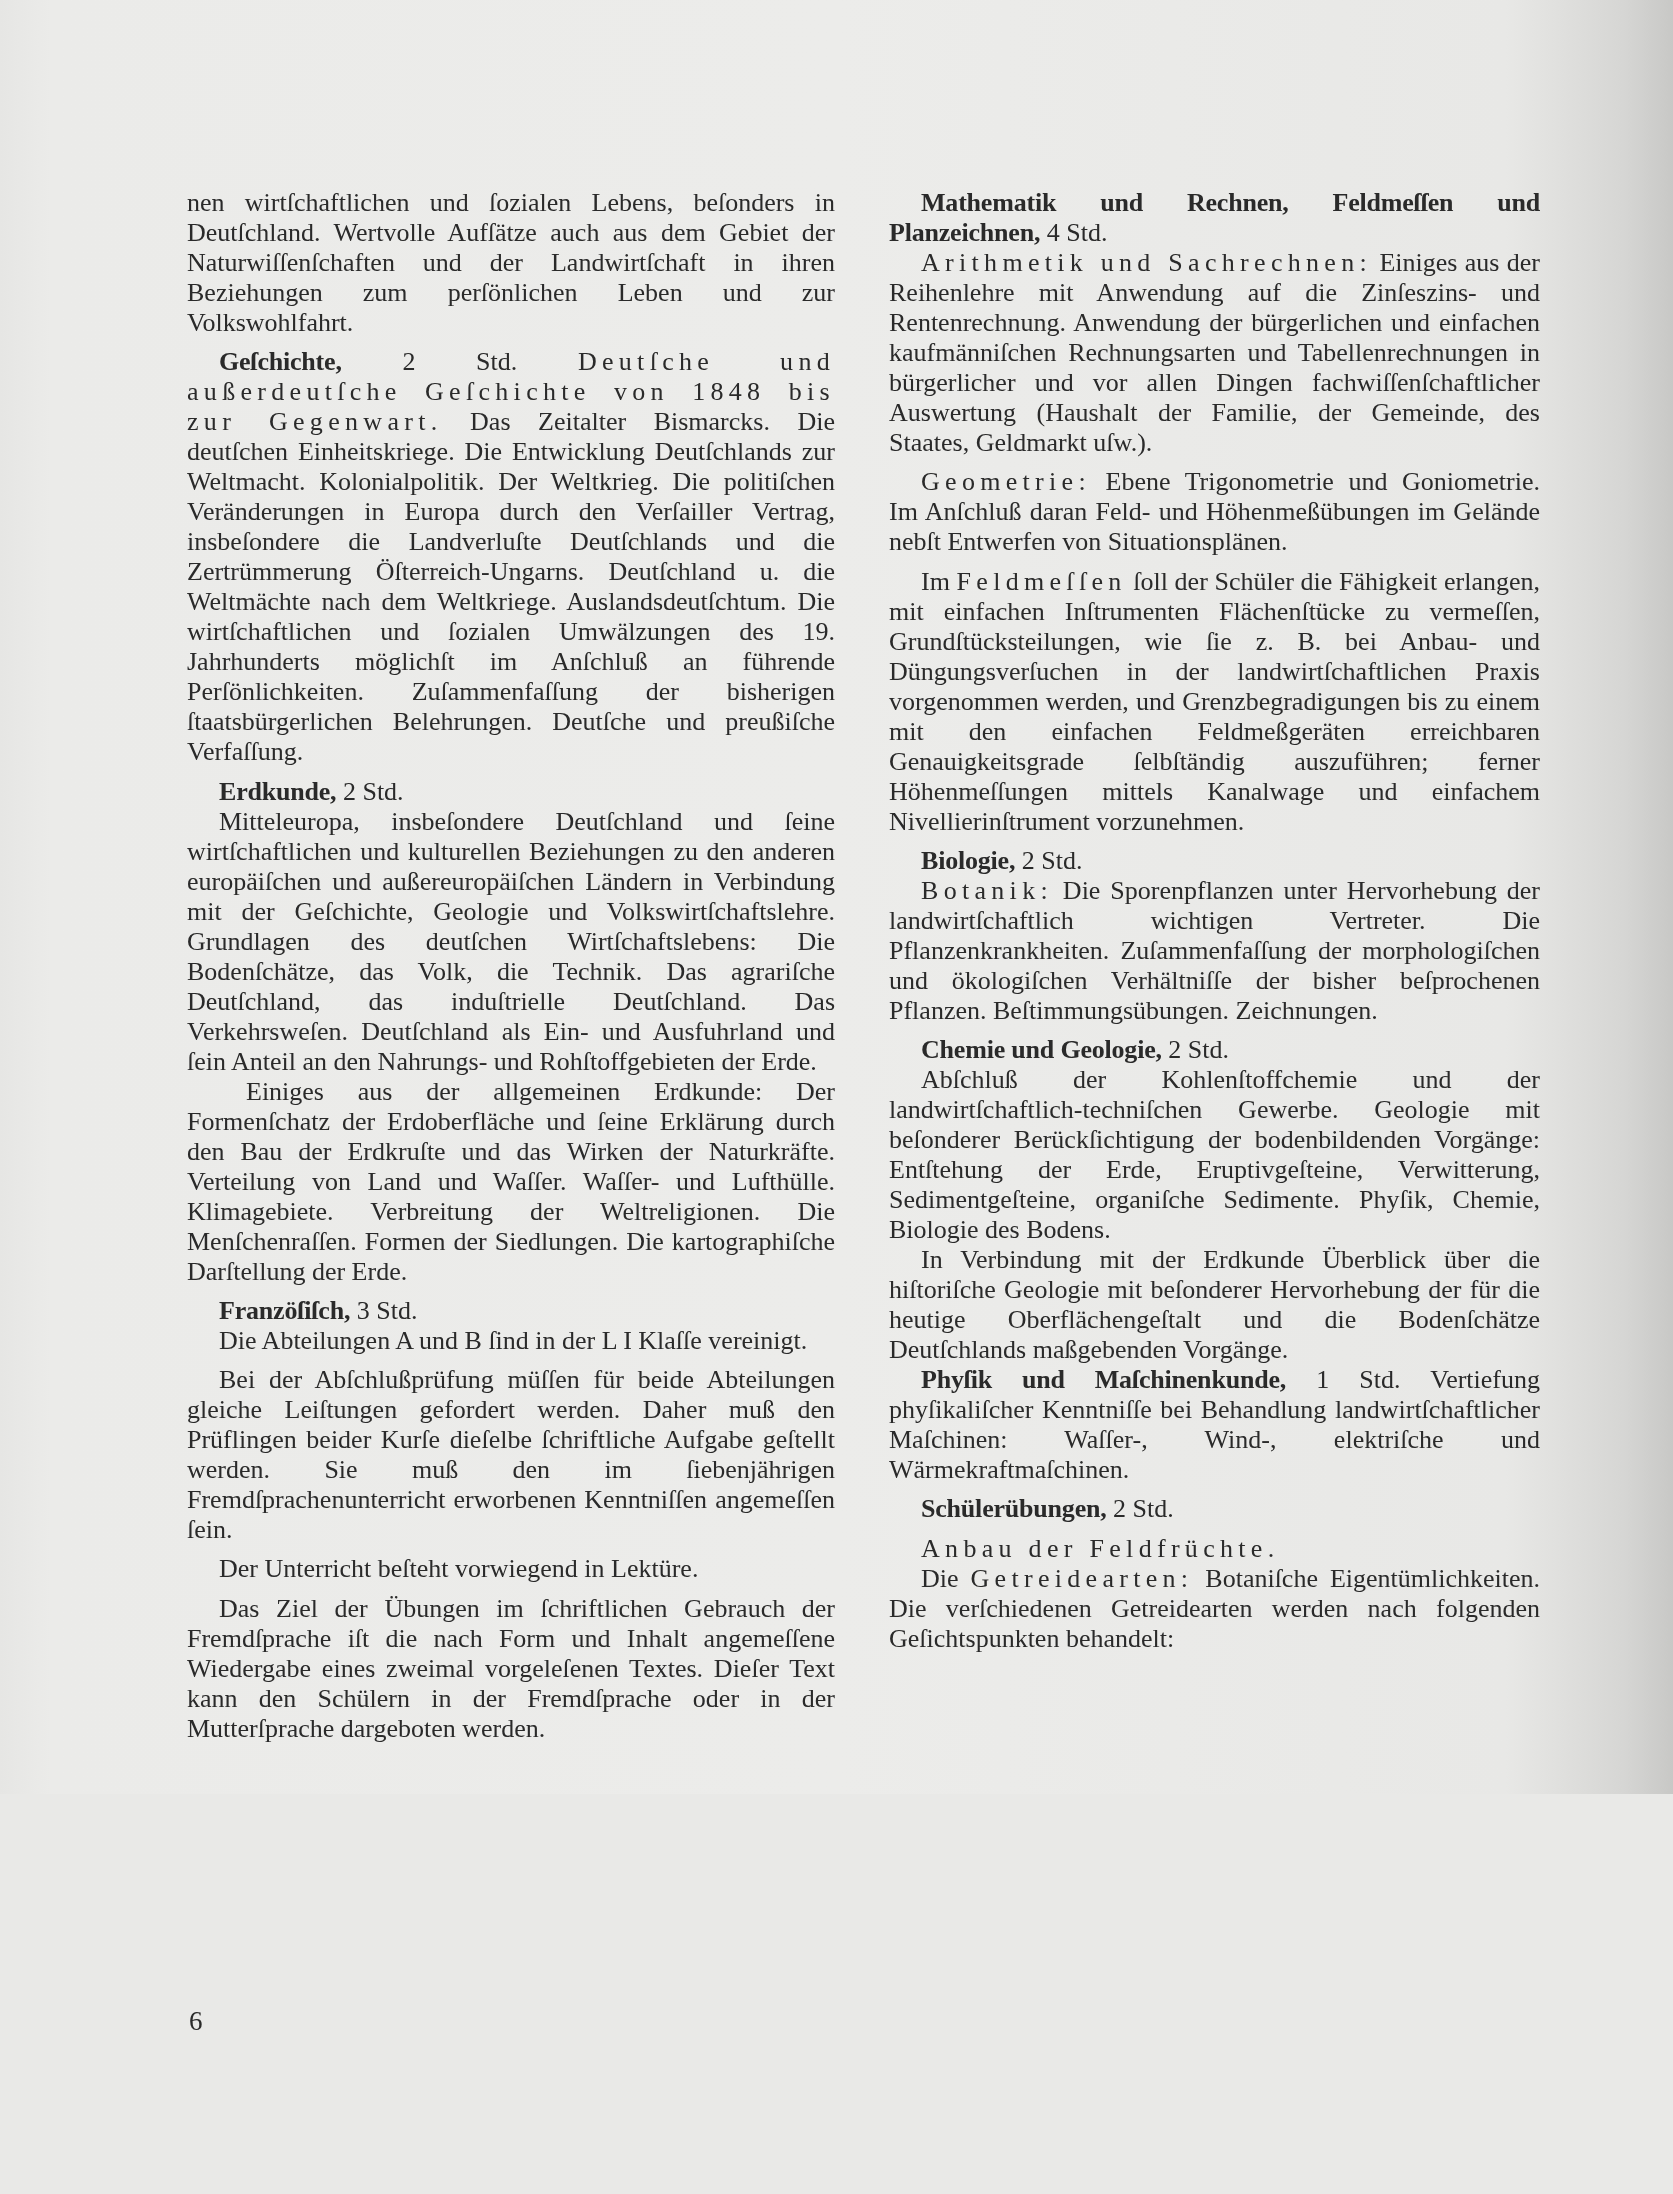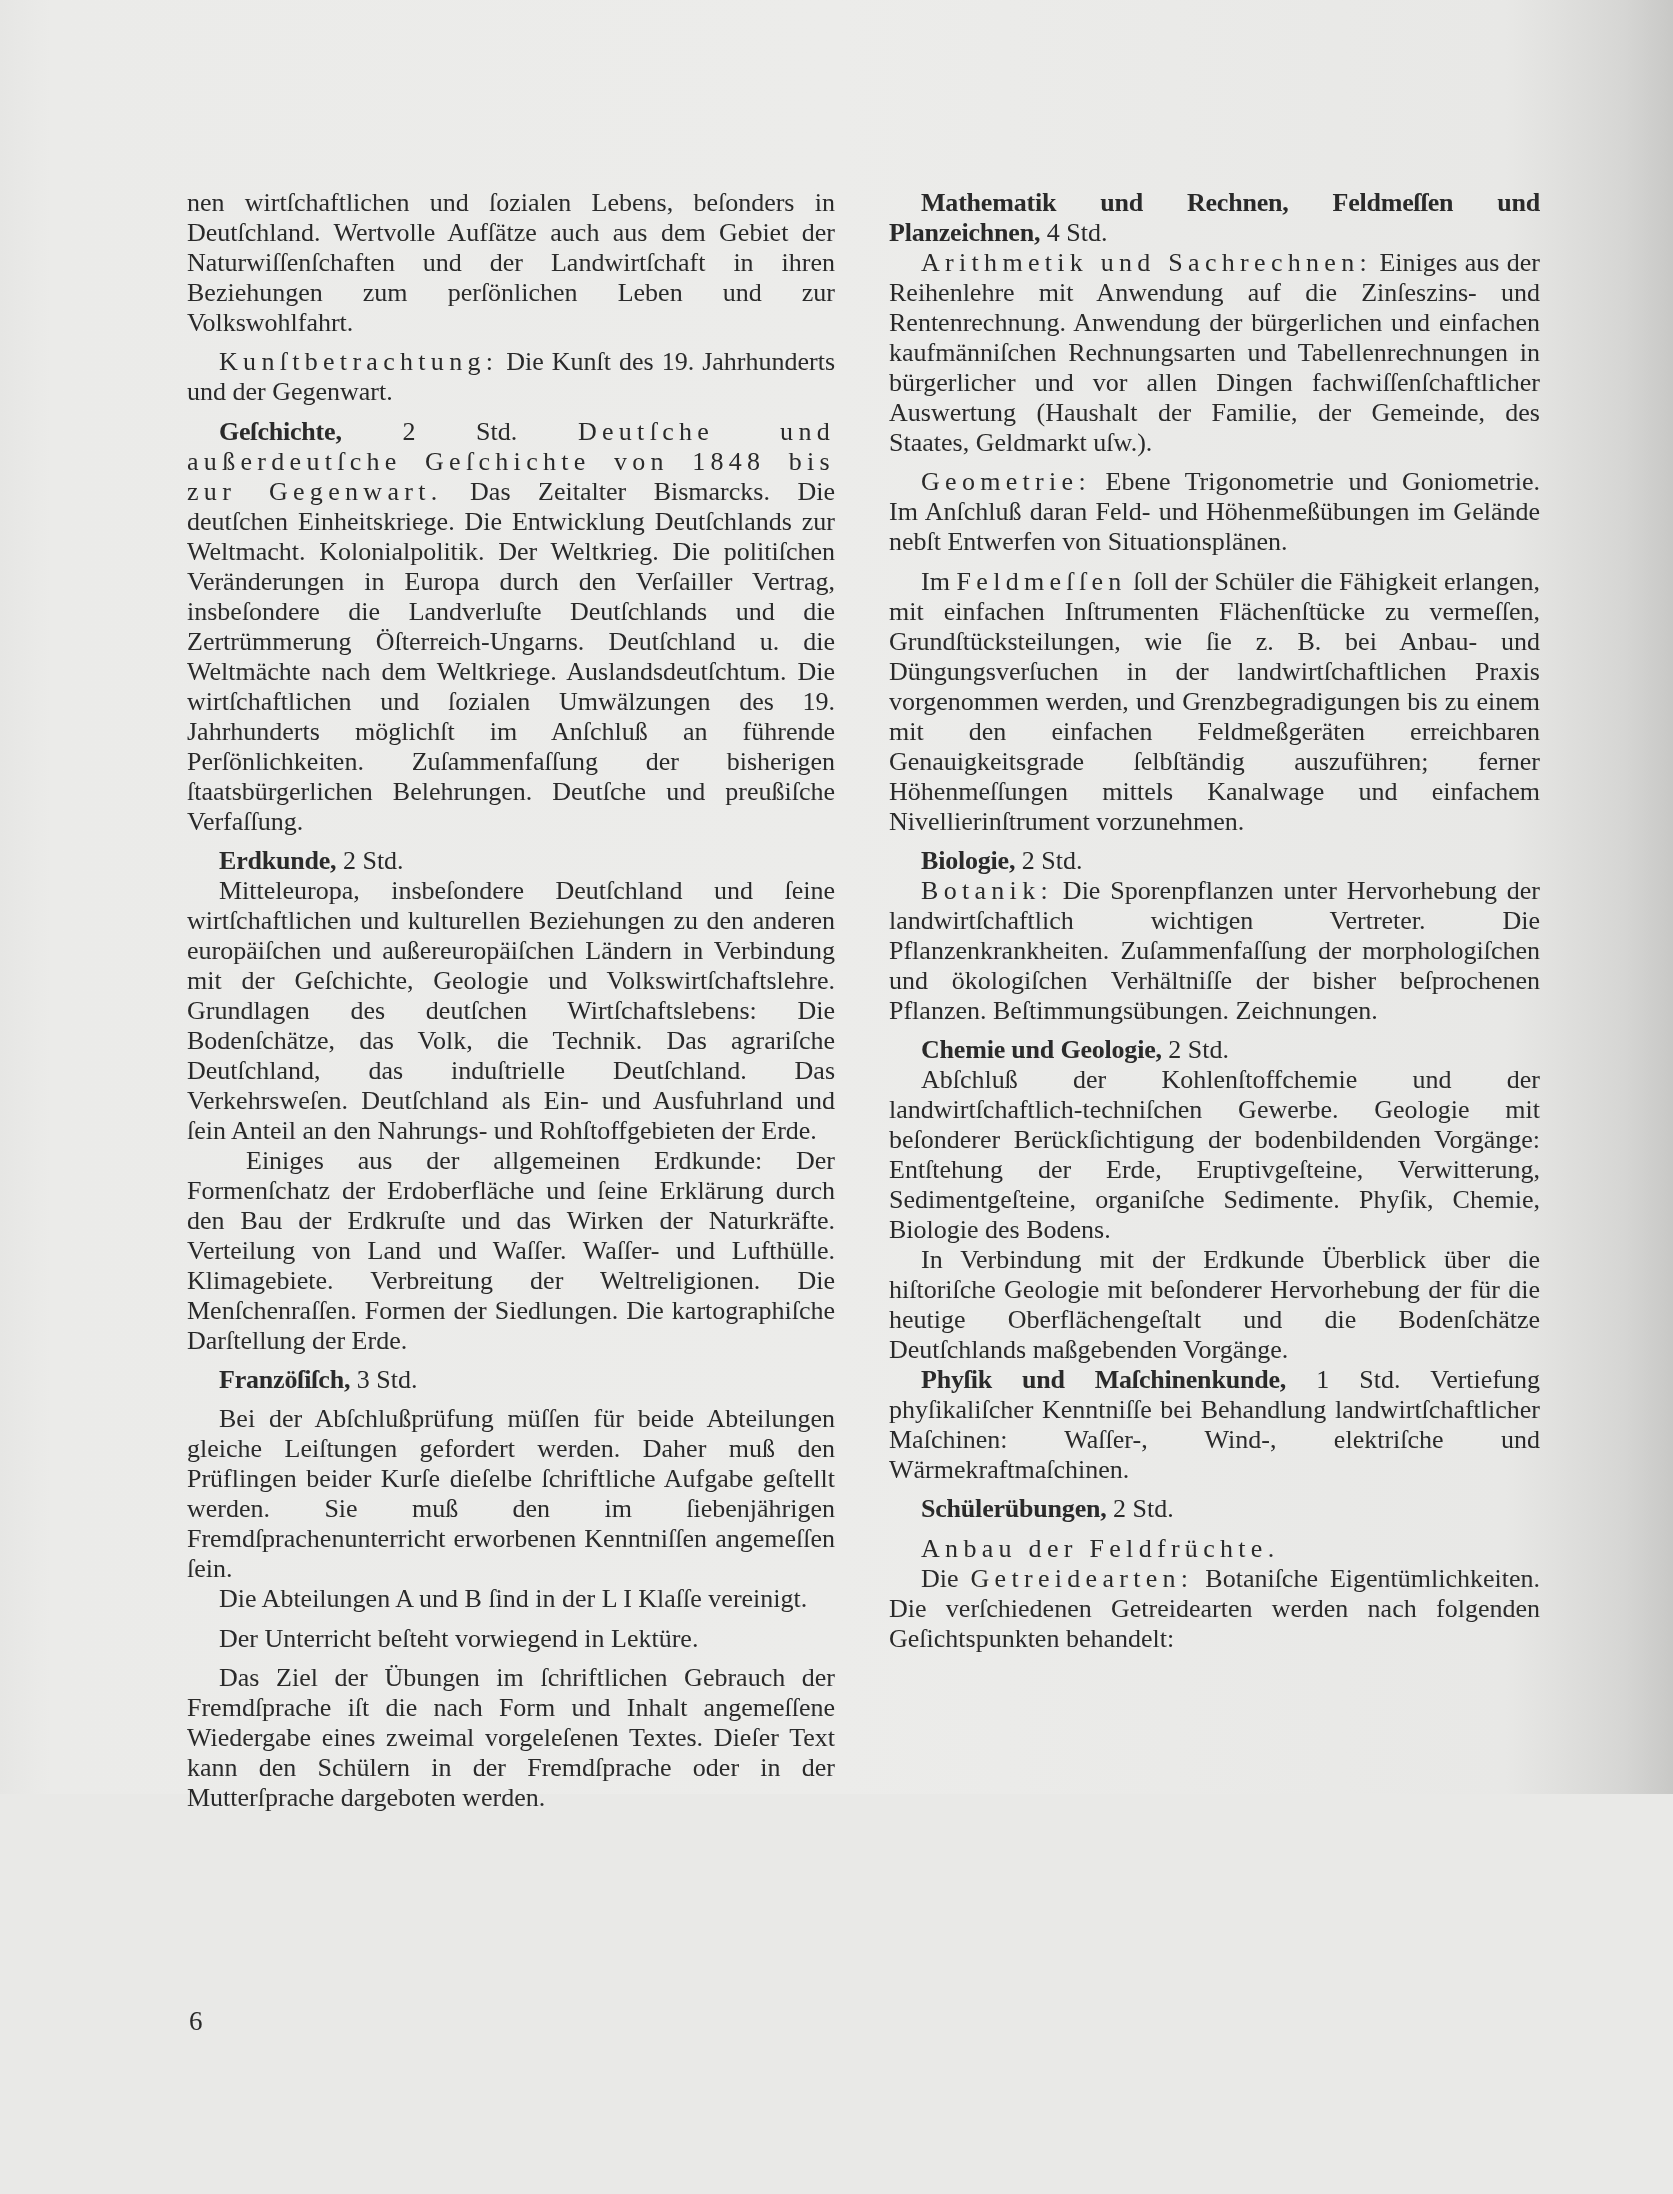--- a/index.html
+++ b/index.html
@@ -39,31 +39,30 @@
   }
 </style>
 </head>
 <body>
 
 <div class="page">
 
   <div class="col col-left">
     <p class="para noindent">nen wirtſchaftlichen und ſozialen Lebens, beſonders in Deutſchland. Wertvolle Aufſätze auch aus dem Gebiet der Naturwiſſenſchaften und der Landwirtſchaft in ihren Beziehungen zum perſönlichen Leben und zur Volkswohlfahrt.</p>
 
-    <p class="para gap"><span class="spaced">Kunſtbetrachtung:</span><span> Die Kunſt des 19. Jahrhunderts und der Gegenwart.</span></p>
 
     <p class="para gap"><span class="heading">Geſchichte,</span><span class="hours"> 2 Std. </span><span class="spaced">Deutſche und außerdeutſche Geſchichte von 1848 bis zur Gegenwart.</span><span> Das Zeitalter Bismarcks. Die deutſchen Einheitskriege. Die Entwicklung Deutſchlands zur Weltmacht. Kolonialpolitik. Der Weltkrieg. Die politiſchen Veränderungen in Europa durch den Verſailler Vertrag, insbeſondere die Landverluſte Deutſchlands und die Zertrümmerung Öſterreich-Ungarns. Deutſchland u. die Weltmächte nach dem Weltkriege. Auslandsdeutſchtum. Die wirtſchaftlichen und ſozialen Umwälzungen des 19. Jahrhunderts möglichſt im Anſchluß an führende Perſönlichkeiten. Zuſammenfaſſung der bisherigen ſtaatsbürgerlichen Belehrungen. Deutſche und preußiſche Verfaſſung.</span></p>
 
     <p class="para gap"><span class="heading">Erdkunde,</span><span class="hours"> 2 Std.</span></p>
     <p class="para">Mitteleuropa, insbeſondere Deutſchland und ſeine wirtſchaftlichen und kulturellen Beziehungen zu den anderen europäiſchen und außereuropäiſchen Ländern in Verbindung mit der Geſchichte, Geologie und Volkswirtſchaftslehre. Grundlagen des deutſchen Wirtſchaftslebens: Die Bodenſchätze, das Volk, die Technik. Das agrariſche Deutſchland, das induſtrielle Deutſchland. Das Verkehrsweſen. Deutſchland als Ein- und Ausfuhrland und ſein Anteil an den Nahrungs- und Rohſtoffgebieten der Erde.</p>
     <p class="para deep">Einiges aus der allgemeinen Erdkunde: Der Formenſchatz der Erdoberfläche und ſeine Erklärung durch den Bau der Erdkruſte und das Wirken der Naturkräfte. Verteilung von Land und Waſſer. Waſſer- und Lufthülle. Klimagebiete. Verbreitung der Weltreligionen. Die Menſchenraſſen. Formen der Siedlungen. Die kartographiſche Darſtellung der Erde.</p>
 
     <p class="para gap"><span class="heading">Franzöſiſch,</span><span class="hours"> 3 Std.</span></p>
+    <p class="para">Die Abteilungen A und B ſind in der L I Klaſſe vereinigt.</p>
     <p class="para gap">Bei der Abſchlußprüfung müſſen für beide Abteilungen gleiche Leiſtungen gefordert werden. Daher muß den Prüflingen beider Kurſe dieſelbe ſchriftliche Aufgabe geſtellt werden. Sie muß den im ſiebenjährigen Fremdſprachenunterricht erworbenen Kenntniſſen angemeſſen ſein.</p>
-    <p class="para">Die Abteilungen A und B ſind in der L I Klaſſe vereinigt.</p>
     <p class="para gap">Der Unterricht beſteht vorwiegend in Lektüre.</p>
     <p class="para gap">Das Ziel der Übungen im ſchriftlichen Gebrauch der Fremdſprache iſt die nach Form und Inhalt angemeſſene Wiedergabe eines zweimal vorgeleſenen Textes. Dieſer Text kann den Schülern in der Fremdſprache oder in der Mutterſprache dargeboten werden.</p>
   </div>
 
   <div class="col col-right">
     <p class="para"><span class="heading">Mathematik und Rechnen, Feldmeſſen und Planzeichnen,</span><span class="hours"> 4 Std.</span></p>
     <p class="para"><span class="spaced">Arithmetik und Sachrechnen:</span><span> Einiges aus der Reihenlehre mit Anwendung auf die Zinſeszins- und Rentenrechnung. Anwendung der bürgerlichen und einfachen kaufmänniſchen Rechnungsarten und Tabellenrechnungen in bürgerlicher und vor allen Dingen fachwiſſenſchaftlicher Auswertung (Haushalt der Familie, der Gemeinde, des Staates, Geldmarkt uſw.).</span></p>
     <p class="para gap"><span class="spaced">Geometrie:</span><span> Ebene Trigonometrie und Goniometrie. Im Anſchluß daran Feld- und Höhenmeßübungen im Gelände nebſt Entwerfen von Situationsplänen.</span></p>
     <p class="para gap"><span>Im </span><span class="spaced">Feldmeſſen</span><span> ſoll der Schüler die Fähigkeit erlangen, mit einfachen Inſtrumenten Flächenſtücke zu vermeſſen, Grundſtücksteilungen, wie ſie z. B. bei Anbau- und Düngungsverſuchen in der landwirtſchaftlichen Praxis vorgenommen werden, und Grenzbegradigungen bis zu einem mit den einfachen Feldmeßgeräten erreichbaren Genauigkeitsgrade ſelbſtändig auszuführen; ferner Höhenmeſſungen mittels Kanalwage und einfachem Nivellierinſtrument vorzunehmen.</span></p>
 

